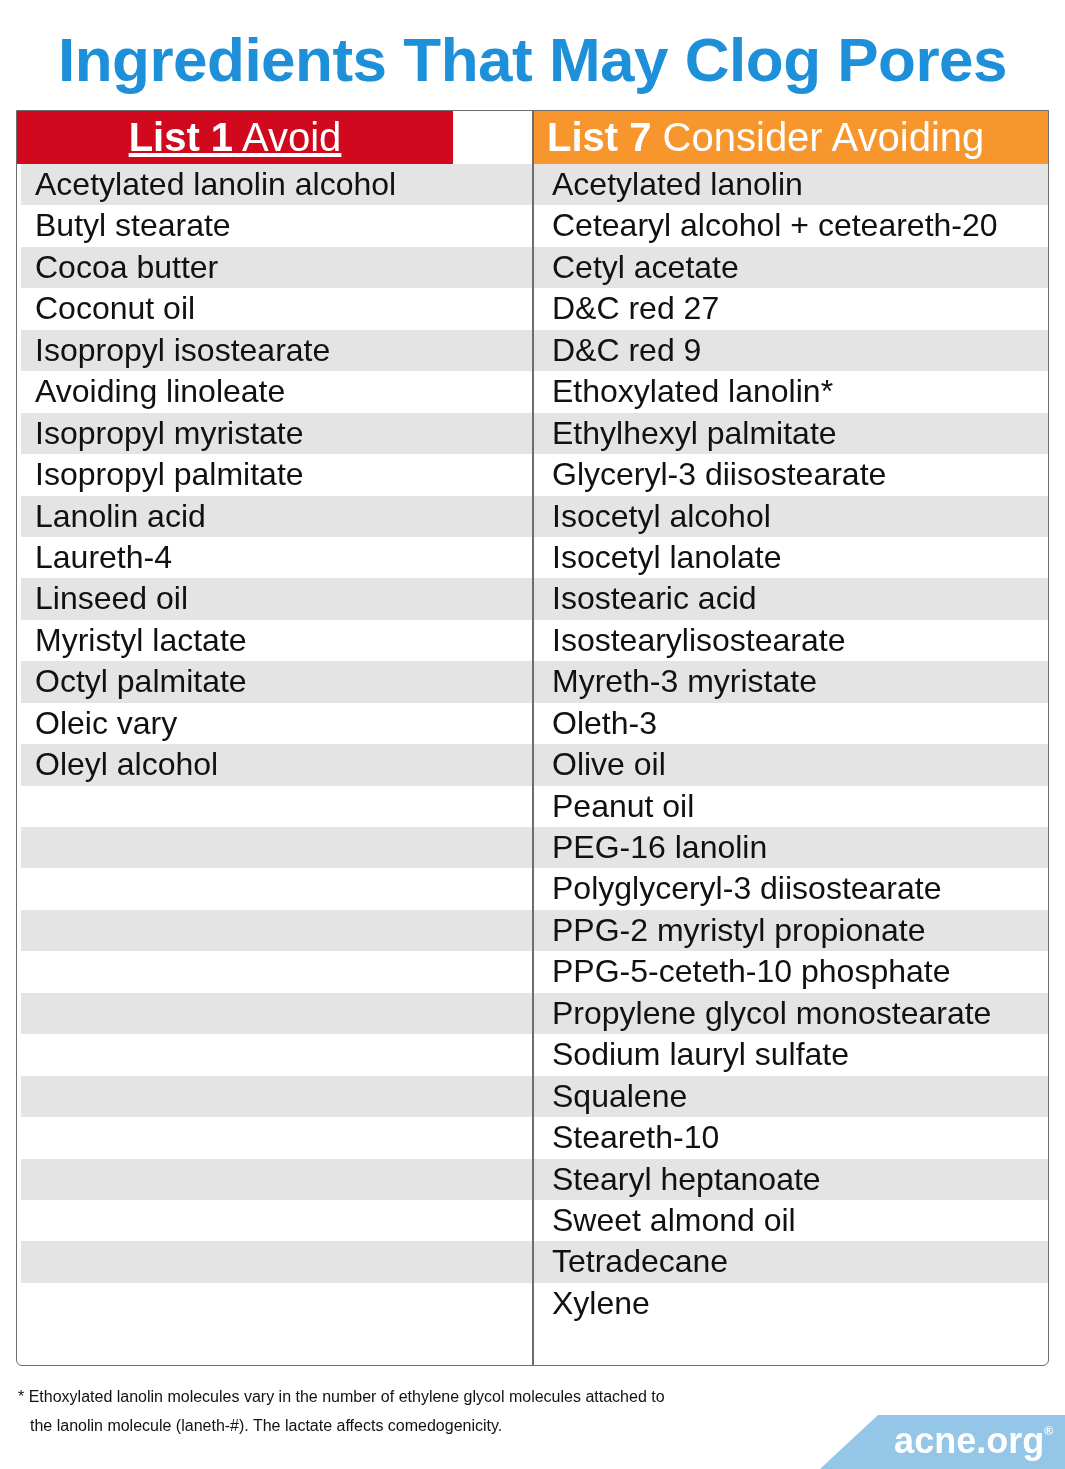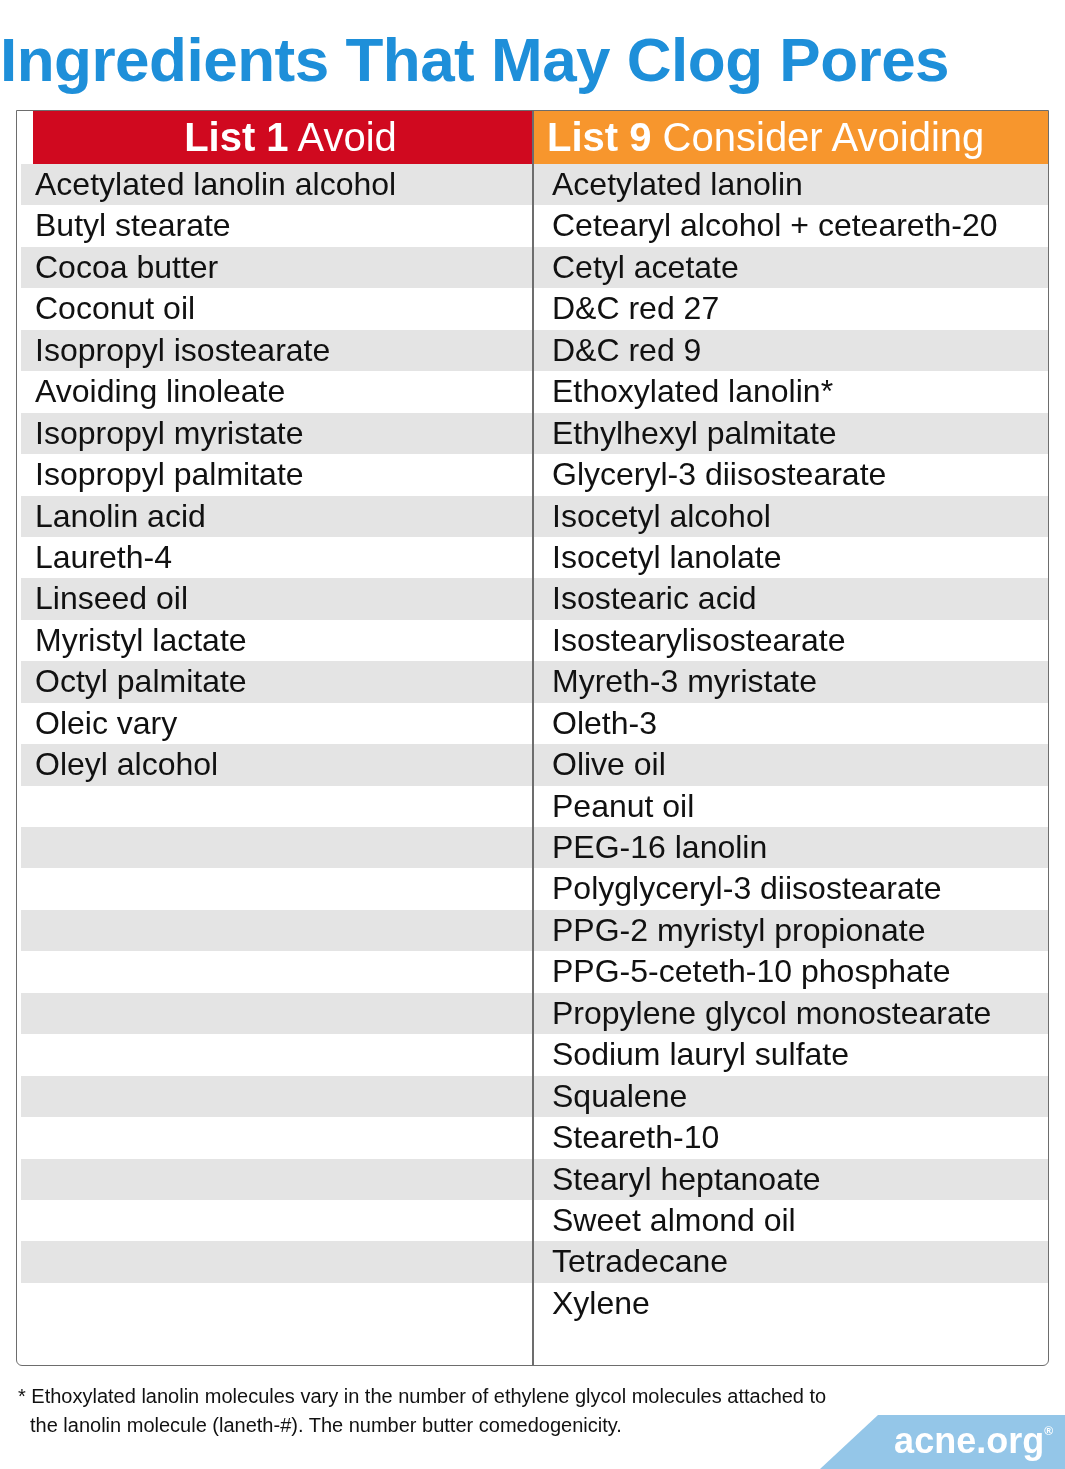--- a/index.html
+++ b/index.html
@@ -1,44 +1,44 @@
 <!DOCTYPE html>
 <html><head>
 <meta charset="utf-8">
 <style>
   html, body { margin:0; padding:0; background:#ffffff; }
   body { width:1065px; height:1469px; position:relative; overflow:hidden; font-family:"Liberation Sans", sans-serif; }
-  .title { position:absolute; left:0; top:22px; width:1065px; text-align:left; color:#1e8fd9; font-weight:bold; font-size:62px; line-height:76px; letter-spacing:-0.5px; }
+  .title { position:absolute; left:0; top:22px; width:1065px; text-align:center; color:#1e8fd9; font-weight:bold; font-size:62px; line-height:76px; letter-spacing:-0.5px; }
   .table { position:absolute; left:16px; top:110px; width:1033px; height:1256px; border:1.5px solid #6d6d6d; border-radius:0 0 6px 6px; overflow:hidden; box-sizing:border-box; }
   .hdr { position:absolute; top:0; height:53px; color:#fff; font-size:40px; line-height:53px; text-align:center; white-space:nowrap; }
-  .hdr.h1 { left:16px; width:515px; background:#d0091f; }
+  .hdr.h1 { left:0; width:436px; background:#d0091f;text-decoration:underline; }
   .hdr.h2 { left:516px; width:517px; background:#f7962d; padding-left:14px; text-align:left; box-sizing:border-box; }
   .hdr b { font-weight:bold; }
   .rows { position:absolute; top:53px; left:4px; right:0; }
   .row { height:41.45px; position:relative; }
   .row:nth-child(odd) { background:#e4e4e4; }
   .row:nth-child(even) { background:#ffffff; }
   .cell { position:absolute; top:0; height:100%; font-size:32px; line-height:41px; color:#111; white-space:nowrap; }
   .c1 { left:14px; }
   .c2 { left:531px; }
   .vline { position:absolute; left:515px; top:0; width:1.5px; height:100%; background:#6d6d6d; }
-  .foot { position:absolute; left:18px; top:1382px; font-size:20px; line-height:29px; color:#111; }
+  .foot { position:absolute; left:18px; top:1382px; font-size:16px; line-height:29px; color:#111; }
   .foot .l2 { padding-left:12px; }
   .logo { position:absolute; left:820px; top:1415px; width:245px; height:54px; background:#94c6e8; clip-path:polygon(58px 0, 245px 0, 245px 54px, 0 54px); }
   .logo span { position:absolute; right:12px; top:6px; color:#fff; font-weight:bold; font-size:36px; line-height:40px; }
   .logo sup { font-size:12px; vertical-align:top; line-height:20px; }
 </style>
 </head>
 <body>
 
 <div class="title">Ingredients That May Clog Pores</div>
 
 <div class="table">
   <div class="hdr h1"><b>List 1</b> <span>Avoid</span></div>
-  <div class="hdr h2"><b>List 9</b> <span>Consider Avoiding</span></div>
+  <div class="hdr h2"><b>List 7</b> <span>Consider Avoiding</span></div>
   <div class="rows" id="rows">
       <div class="row">
         <div class="cell c1">Acetylated lanolin alcohol</div>
         <div class="cell c2">Acetylated lanolin</div>
       </div>
       <div class="row">
         <div class="cell c1">Butyl stearate</div>
         <div class="cell c2">Cetearyl alcohol + ceteareth-20</div>
       </div>
       <div class="row">
@@ -144,18 +144,18 @@
       <div class="row">
         <div class="cell c1"></div>
         <div class="cell c2">Xylene</div>
       </div>
     </div>
   <div class="vline"></div>
 </div>
 
 <div class="foot">
   <div>* Ethoxylated lanolin molecules vary in the number of ethylene glycol molecules attached to</div>
-  <div class="l2">the lanolin molecule (laneth-#). The number butter comedogenicity.</div>
+  <div class="l2">the lanolin molecule (laneth-#). The lactate affects comedogenicity.</div>
 </div>
 
 <div class="logo">
   <span><span style="position:static">acne.org</span><sup>®</sup></span>
 </div>
 
 </body></html>

